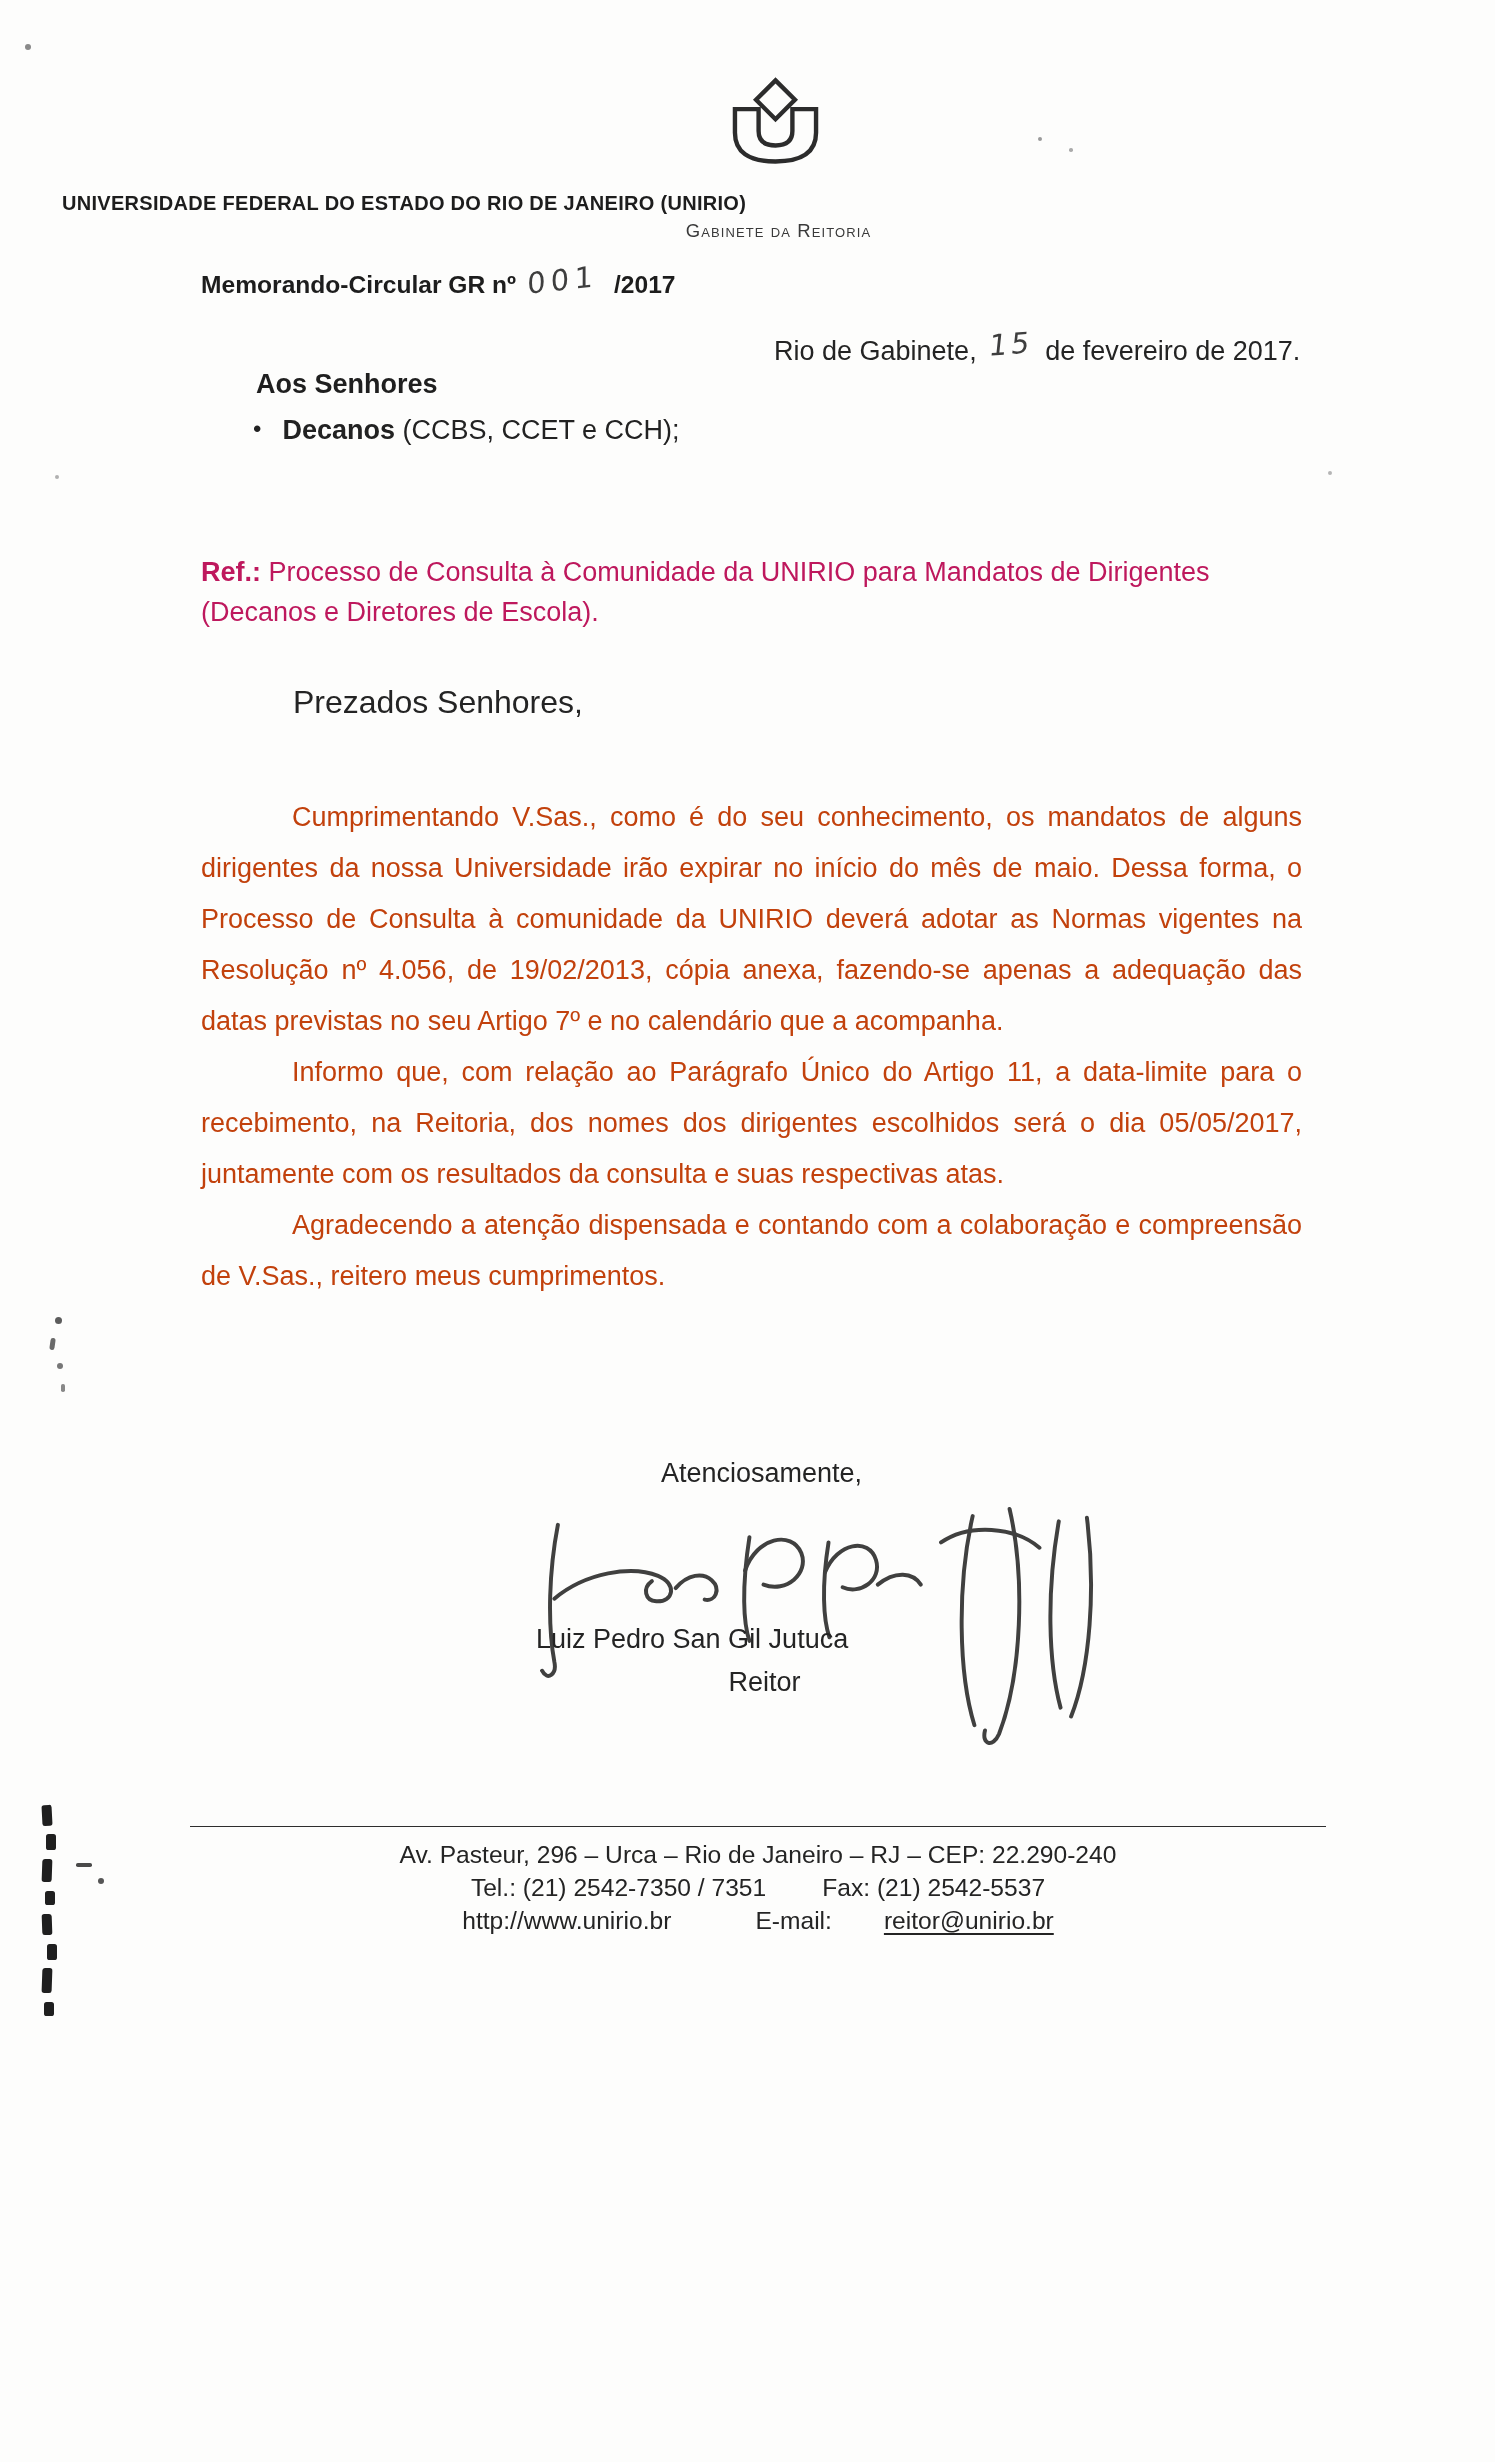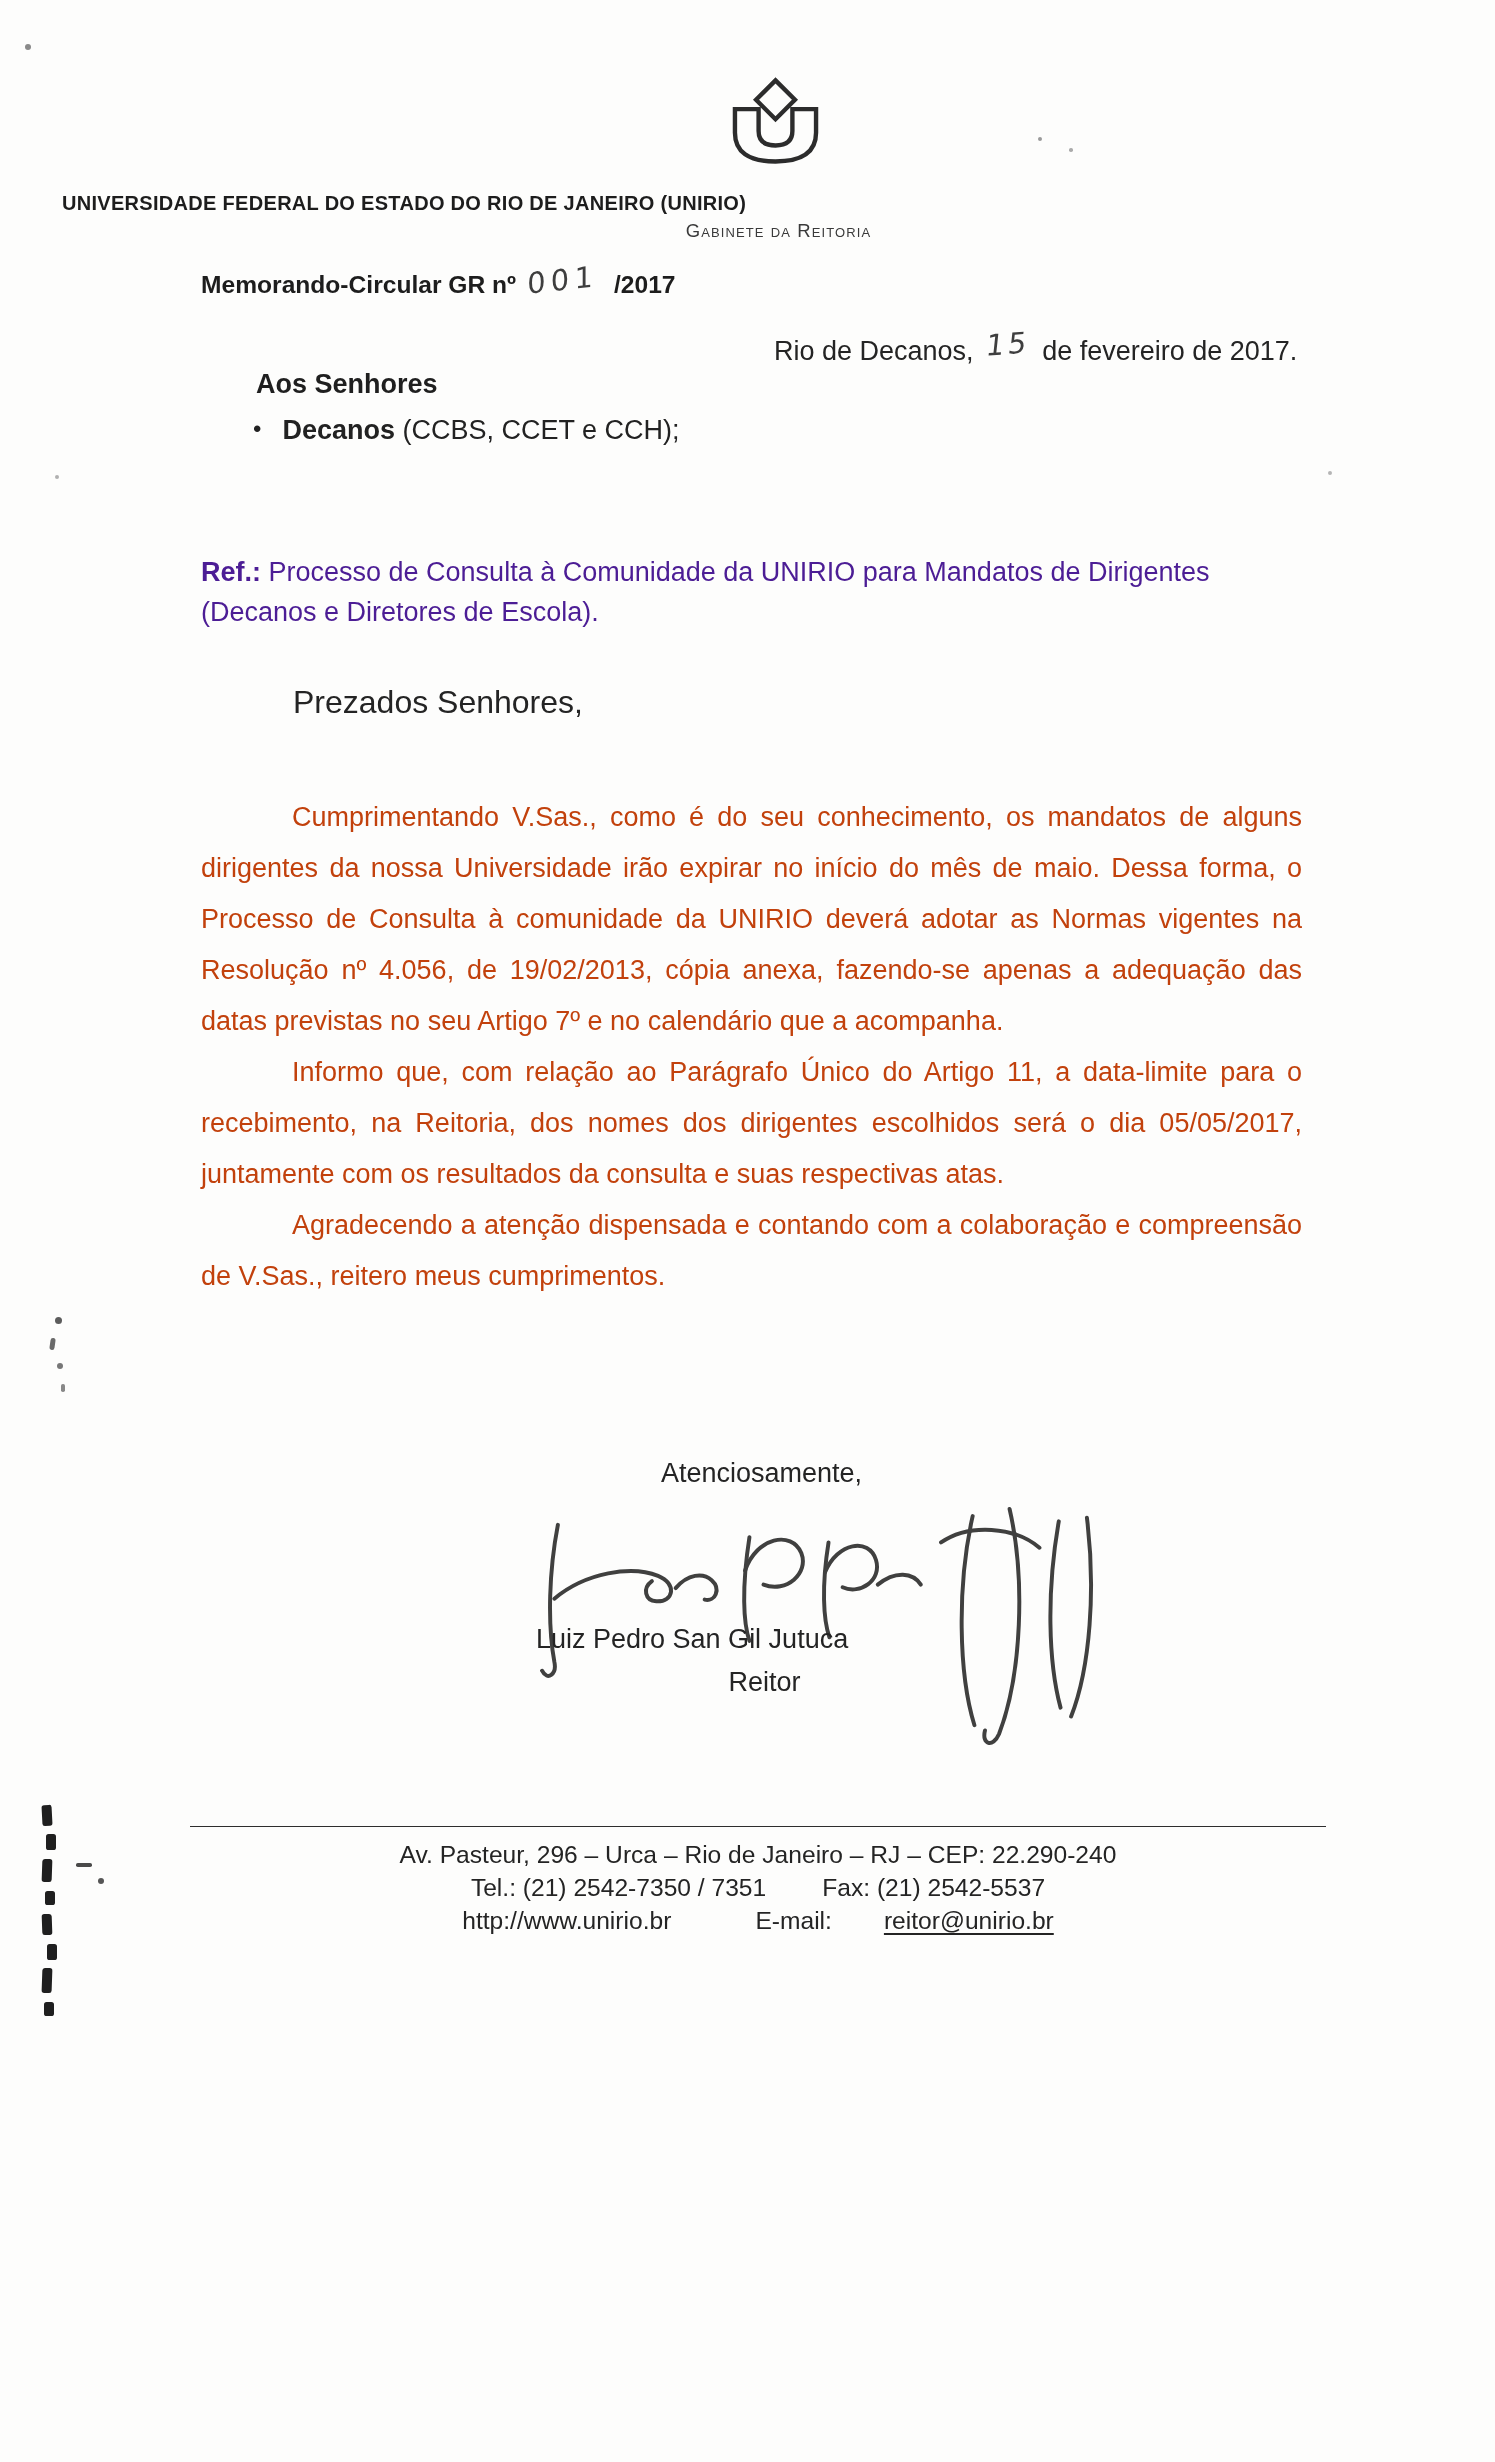--- a/index.html
+++ b/index.html
@@ -15,21 +15,21 @@
   
   .memo{position:absolute;left:201px;top:266px;font-size:24.6px;font-weight:bold;color:#1d1d1d;}
   .hand{font-family:"DejaVu Sans",sans-serif;font-size:29px;font-weight:normal;color:#3e3e3e;display:inline-block;transform:rotate(-6deg) skewX(-6deg);letter-spacing:5.3px;margin:0 16px 0 10.6px;position:relative;top:-2.6px;}
   .hand-day{margin:0 12.3px;top:-6.2px;transform:rotate(-4deg) skewX(-10deg);letter-spacing:3.5px;}
   
   .dateline{position:absolute;left:774px;top:333px;font-size:27px;color:#242424;}
   .recipients-heading{position:absolute;left:256px;top:369px;font-size:27px;font-weight:bold;color:#1f1f1f;}
   .recipient{position:absolute;left:253px;top:415px;font-size:27px;display:flex;gap:21px;align-items:baseline;}
   .bullet{font-size:24px;position:relative;top:-1.8px;}
   
-  .ref{position:absolute;left:201px;top:552px;width:1086px;font-size:27px;line-height:40px;color:#4c1d95;}
+  .ref{position:absolute;left:201px;top:552px;width:1086px;font-size:27px;line-height:40px;color:#be185d;}
   .salutation{position:absolute;left:293px;top:684px;font-size:32px;color:#242424;}
   
   .body-text{position:absolute;left:201px;top:792px;width:1101px;font-size:27px;color:#c2410c;}
   .body-text p{margin:0;text-indent:91px;text-align:justify;line-height:51px;}
   
   .closing{position:absolute;left:661px;top:1458px;font-size:27px;color:#242424;}
   .signature-svg{position:absolute;left:528px;top:1486px;width:580px;height:264px;}
   .signer-name{position:absolute;left:536px;top:1624px;width:457px;text-align:left;font-size:27px;color:#242424;}
   .signer-title{position:absolute;left:536px;top:1667px;width:457px;text-align:center;font-size:27px;color:#242424;}
   
@@ -97,21 +97,21 @@
     </svg>
   </div>
   <div class="univ">UNIVERSIDADE FEDERAL DO ESTADO DO RIO DE JANEIRO  (UNIRIO)</div>
   <div class="office">Gabinete da Reitoria</div>
 
   <div class="memo">
     <b>Memorando-Circular GR nº</b><span class="hand">001</span><b>/2017</b>
   </div>
 
   <div class="dateline">
-    <span>Rio de Decanos,</span><span class="hand hand-day">15</span><span>de fevereiro de 2017.</span>
+    <span>Rio de Gabinete,</span><span class="hand hand-day">15</span><span>de fevereiro de 2017.</span>
   </div>
 
   <div class="recipients-heading">Aos Senhores</div>
   <div class="recipient">
     <span class="bullet">•</span>
     <span><b>Decanos</b><span> (CCBS, CCET e CCH);</span></span>
   </div>
 
   <div class="ref">
     <b>Ref.:</b><span> Processo de Consulta à Comunidade da UNIRIO para Mandatos de Dirigentes (Decanos e Diretores de Escola).</span>

